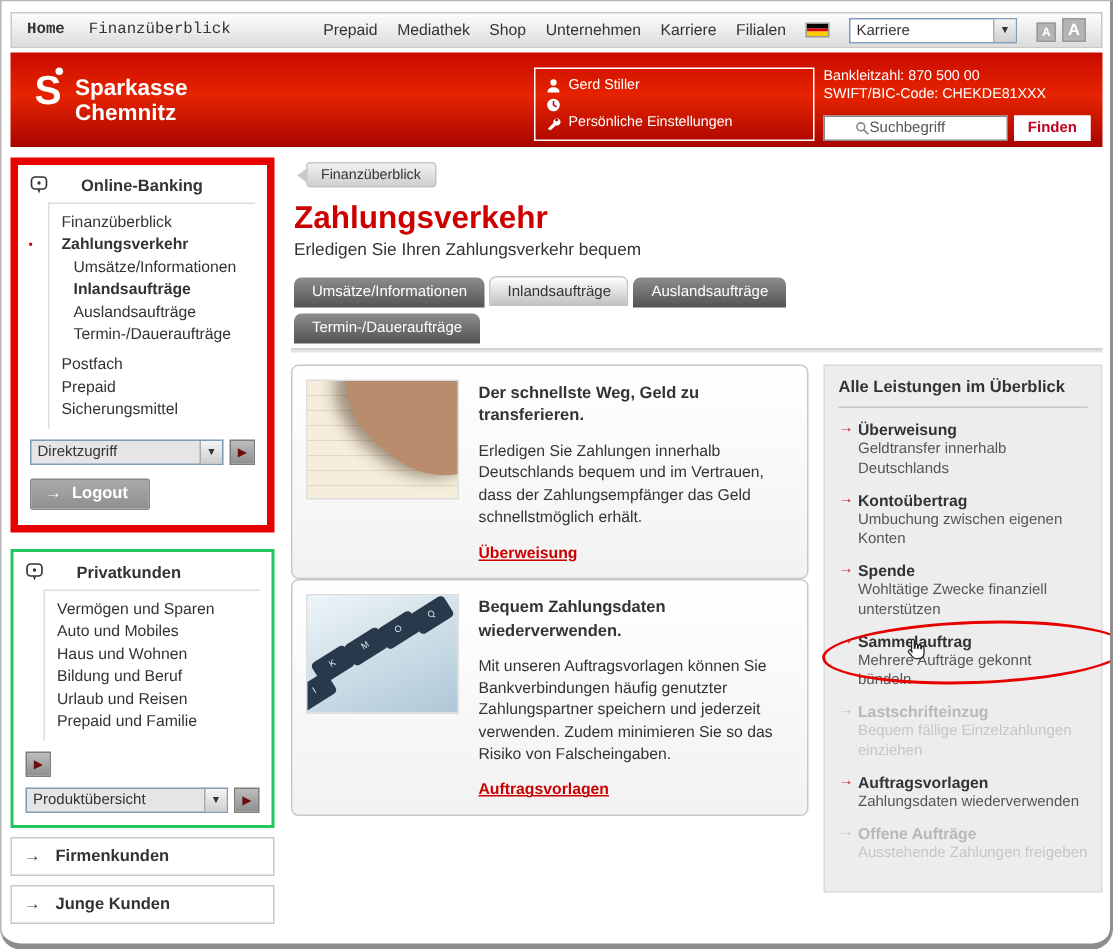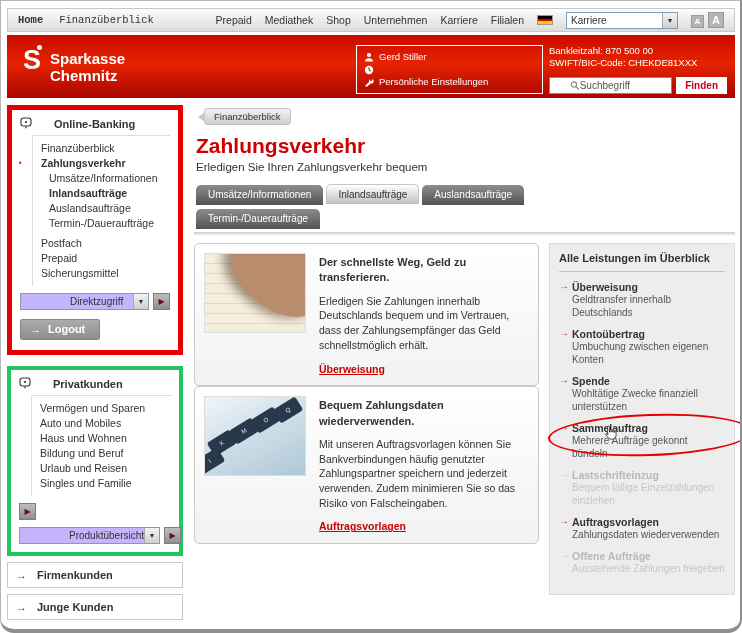--- a/index.html
+++ b/index.html
@@ -39,30 +39,30 @@
   .find-btn { height: 17px; background: #fff; color: #c00020; font-weight: bold; font-size: 10px; border: 1px solid #fff; padding: 0 8px; cursor: pointer; }
 
   
   .content { display: flex; gap: 11px; margin-top: 7px; min-height: 460px; align-items: flex-start; }
   .sidebar { width: 176px; flex: none; }
   .mainarea { flex: 1; position: relative; }
 
   
   .sb-box { background: #fff; }
   .sb-box1 { border: 5px solid #e80000; padding-bottom: 10px; }
-  .sb-box2 { border: 4px solid #22c55e; margin-top: 11px; padding-bottom: 8px; }
+  .sb-box2 { border: 2px solid #22c55e; margin-top: 11px; padding-bottom: 8px; }
   .sb-head { display: flex; align-items: flex-end; gap: 22px; padding: 7px 8px 5px 8px; font-size: 11px; font-weight: bold; }
   .sb-nav { margin: 0 8px 0 20px; border-left: 1px solid #ddd; border-top: 1px solid #ddd; padding: 4px 0 6px 0; }
   .sb-item { position: relative; font-size: 10.5px; padding: 1.5px 0 1.5px 8px; cursor: pointer; white-space: nowrap; }
   .sb-item.sub { padding-left: 16px; }
   .sb-item.bold { font-weight: bold; }
   .sb-item.gap { margin-top: 5px; }
   .sb-item .bullet { position: absolute; left: -14px; top: 3px; color: #d00000; font-size: 8px; }
   .sel-row { display: flex; gap: 4px; margin: 7px 8px 0 8px; }
-  .mock-select { flex: 1; height: 17px; background: #c4b5fd; border: 1px solid #7f9db9; display: flex; align-items: center; font-size: 10px; cursor: pointer; padding-left: 45px; }
+  .mock-select { flex: 1; height: 17px; background: #e5e5e5; border: 1px solid #7f9db9; display: flex; align-items: center; font-size: 10px; cursor: pointer; }
   .mock-select .val { flex: 1; padding-left: 4px; white-space: nowrap; overflow: hidden; }
   .go-btn { width: 17px; height: 17px; flex: none; background: linear-gradient(#bdbdbd,#8f8f8f); border: 1px solid #7d7d7d; color: #6d0d0d; font-size: 8px; display: flex; align-items: center; justify-content: center; cursor: pointer; }
   .logout-btn { margin: 9px 8px 0 8px; display: inline-flex; align-items: center; gap: 7px; background: linear-gradient(#ababab,#8f8f8f); border: 1px solid #858585; border-radius: 2px; color: #fff; font-weight: bold; font-size: 11px; padding: 3px 14px 4px 9px; cursor: pointer; }
   .section-bar { margin-top: 6px; border: 1px solid #c9c9c9; background: #fff; padding: 6px 8px; font-size: 11px; font-weight: bold; display: flex; align-items: center; gap: 10px; cursor: pointer; }
   .section-bar .arr { color: #444; font-weight: normal; }
 
   
   .breadcrumb { position: relative; display: inline-block; margin: 3px 0 0 10px; background: linear-gradient(#f2f2f2,#cfcfcf); border: 1px solid #c3c3c3; border-radius: 3px; font-size: 9.5px; color: #333; padding: 2px 9px; cursor: pointer; }
   .breadcrumb::before { content: ""; position: absolute; left: -7px; top: 3px; border: 5px solid transparent; border-right: 7px solid #c9c9c9; border-left: 0; }
   .page-title { color: #cc0000; font-size: 21px; font-weight: bold; margin: 9px 0 3px 2px; }
@@ -222,21 +222,21 @@
               <path d="M5 9.4 6 12 7 9.4z" fill="#333"></path>
             </svg>
           <span>Privatkunden</span>
         </div>
         <div class="sb-nav">
           <div class="sb-item">Vermögen und Sparen</div>
           <div class="sb-item">Auto und Mobiles</div>
           <div class="sb-item">Haus und Wohnen</div>
           <div class="sb-item">Bildung und Beruf</div>
           <div class="sb-item">Urlaub und Reisen</div>
-          <div class="sb-item">Singles und Familie</div>
+          <div class="sb-item">Prepaid und Familie</div>
         </div>
         <div class="sel-row">
           <span class="go-btn">▶</span>
         </div>
         <div class="sel-row">
           <span class="mock-select">
             <span class="val">Produktübersicht</span>
             <span class="sel-btn">▼</span>
           </span>
           <span class="go-btn">▶</span>

